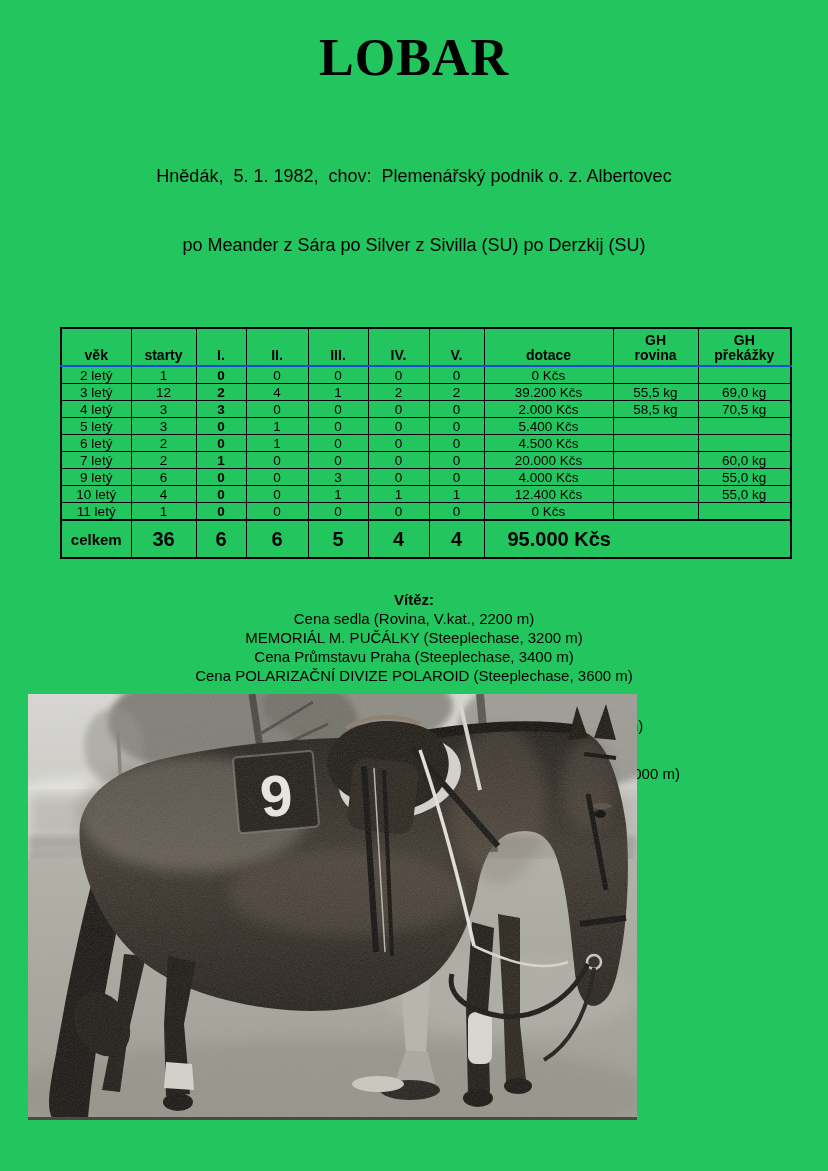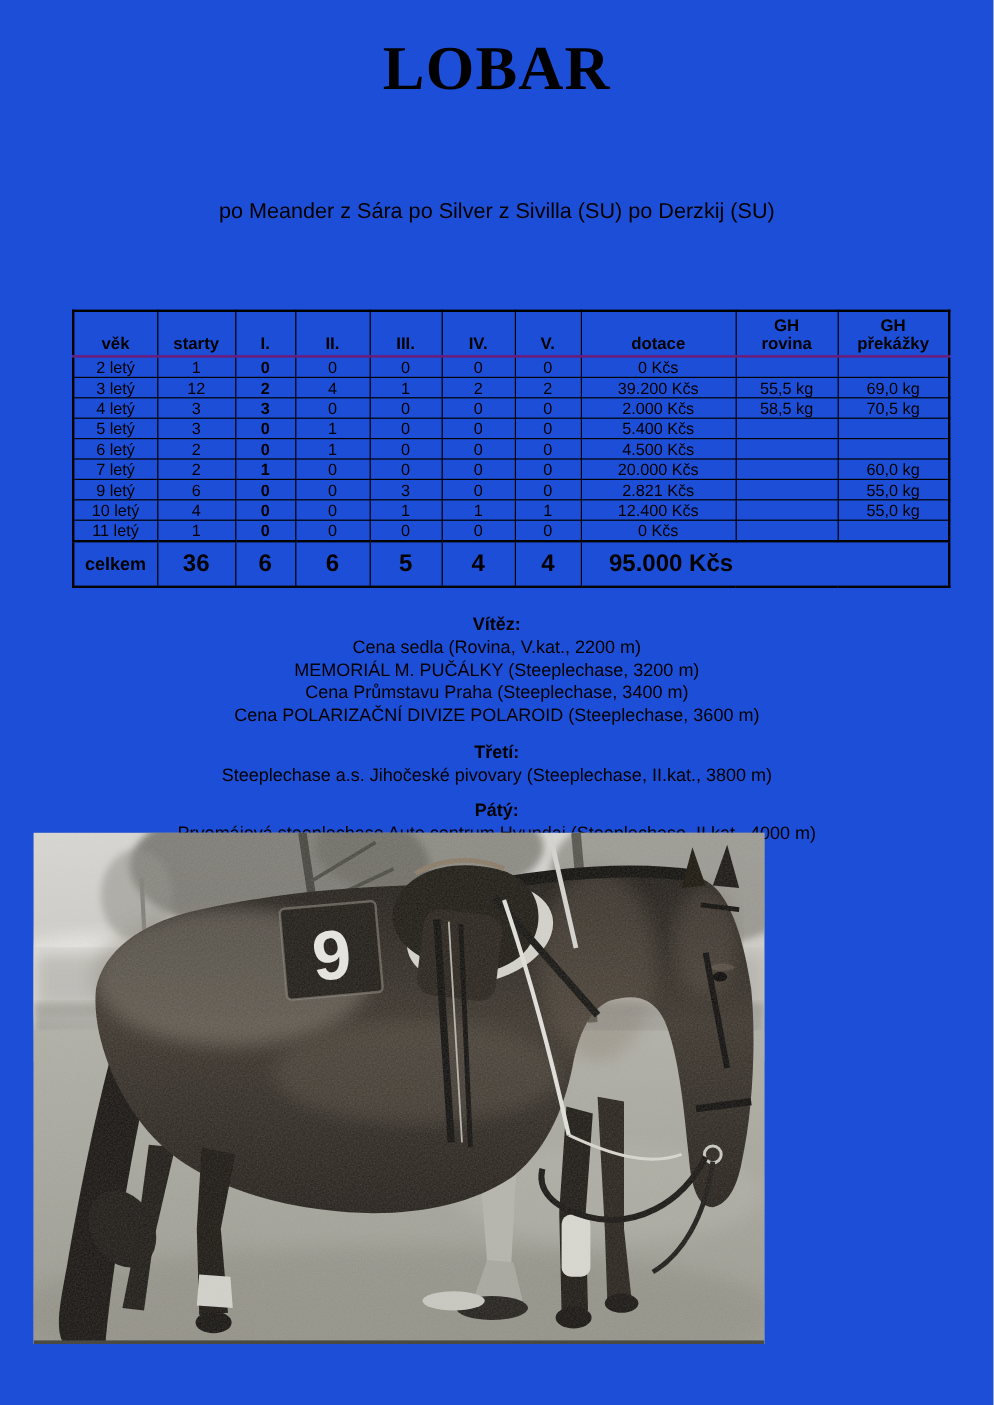--- a/index.html
+++ b/index.html
@@ -1,19 +1,19 @@
 <!DOCTYPE html>
 <html lang="cs"><head>
 <meta charset="utf-8">
 <style>
   html,body{margin:0;padding:0;background:#ffffff;}
   .page{
     position:relative;
     width:828px;height:1171px;
-    background:#1d4ed8;
+    background:#22c55e;
     color:#000;
     font-family:"Liberation Sans","DejaVu Sans",sans-serif;
     overflow:hidden;
   }
   
   .title{
     margin:0;
     padding-top:30px;
     text-align:center;
     font-family:"Liberation Serif","DejaVu Serif",serif;
@@ -46,21 +46,21 @@
     text-align:center;
     overflow:hidden;
     white-space:nowrap;
   }
   table.stats thead th{
     height:34px;
     vertical-align:bottom;
     padding-bottom:2px;
     font-size:14px;
     font-weight:700;
-    border-bottom:2px solid #701a75;
+    border-bottom:2px solid #1d4ed8;
   }
   table.stats tbody td{height:16px;}
   td.col-i{font-weight:700;}
   td.col-dotace{text-align:right;padding-right:8px;}
   tr.total td{
     border-top:2px solid #000;
     height:36px;
     font-weight:700;
     font-size:20px;
   }
@@ -70,21 +70,21 @@
   .section{text-align:center;}
   .section-heading{
     font-weight:700;
     font-size:15px;
     line-height:18px;
   }
   .result-line{
     font-size:15px;
     line-height:19px;
   }
-  .sec-winner{margin-top:22px;}
+  .sec-winner{margin-top:32px;}
   .sec-third{margin-top:13px;}
   .sec-fifth{margin-top:11px;}
   
   .photo-frame{
     position:absolute;
     left:28px;top:694px;
     width:609px;height:426px;
     background:#b9b8b2;
   }
   .photo-frame svg{display:block;}
@@ -98,20 +98,21 @@
   }
 </style>
 </head>
 <body>
 
 <div class="page">
 
   <h1 class="title">LOBAR</h1>
 
   <div class="subtitle">
+    <div>Hnědák,  5. 1. 1982,  chov:  Plemenářský podnik o. z. Albertovec</div>
     <div>po Meander z Sára po Silver z Sivilla (SU) po Derzkij (SU)</div>
   </div>
 
   <table class="stats">
     <colgroup>
       <col style="width:70px">
         <col style="width:65px">
         <col style="width:50px">
       <col style="width:62px">
         <col style="width:60px">
@@ -216,21 +217,21 @@
           <td class="col-gh_prekazky">60,0 kg</td>
         </tr>
         <tr>
           <td class="col-vek">9 letý</td>
           <td class="col-starty">6</td>
           <td class="col-i">0</td>
           <td class="col-ii">0</td>
           <td class="col-iii">3</td>
           <td class="col-iv">0</td>
           <td class="col-v">0</td>
-          <td class="col-dotace">2.821 Kčs</td>
+          <td class="col-dotace">4.000 Kčs</td>
           <td class="col-gh_rovina"></td>
           <td class="col-gh_prekazky">55,0 kg</td>
         </tr>
         <tr>
           <td class="col-vek">10 letý</td>
           <td class="col-starty">4</td>
           <td class="col-i">0</td>
           <td class="col-ii">0</td>
           <td class="col-iii">1</td>
           <td class="col-iv">1</td>

